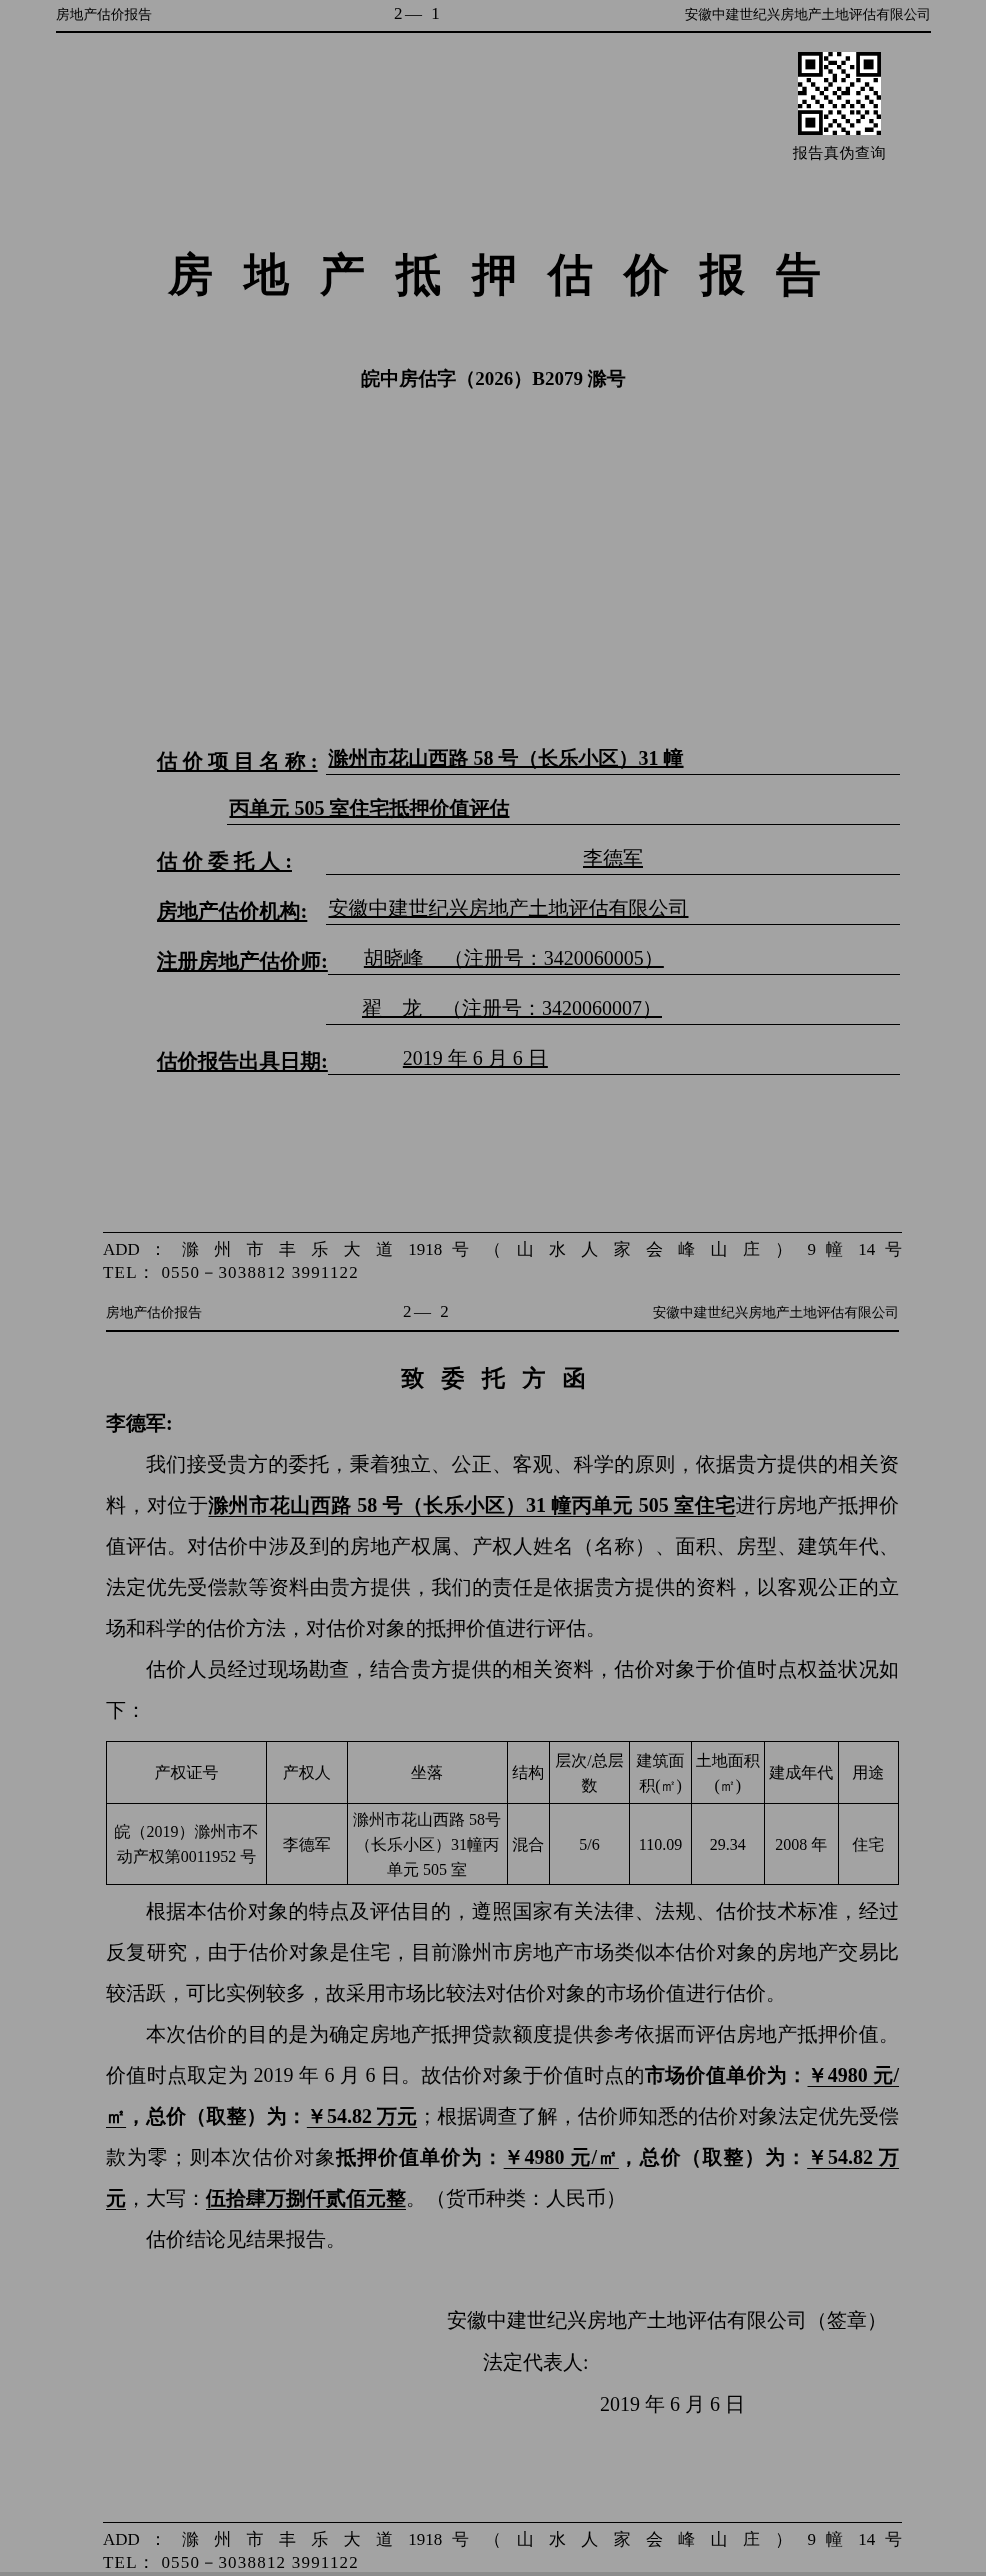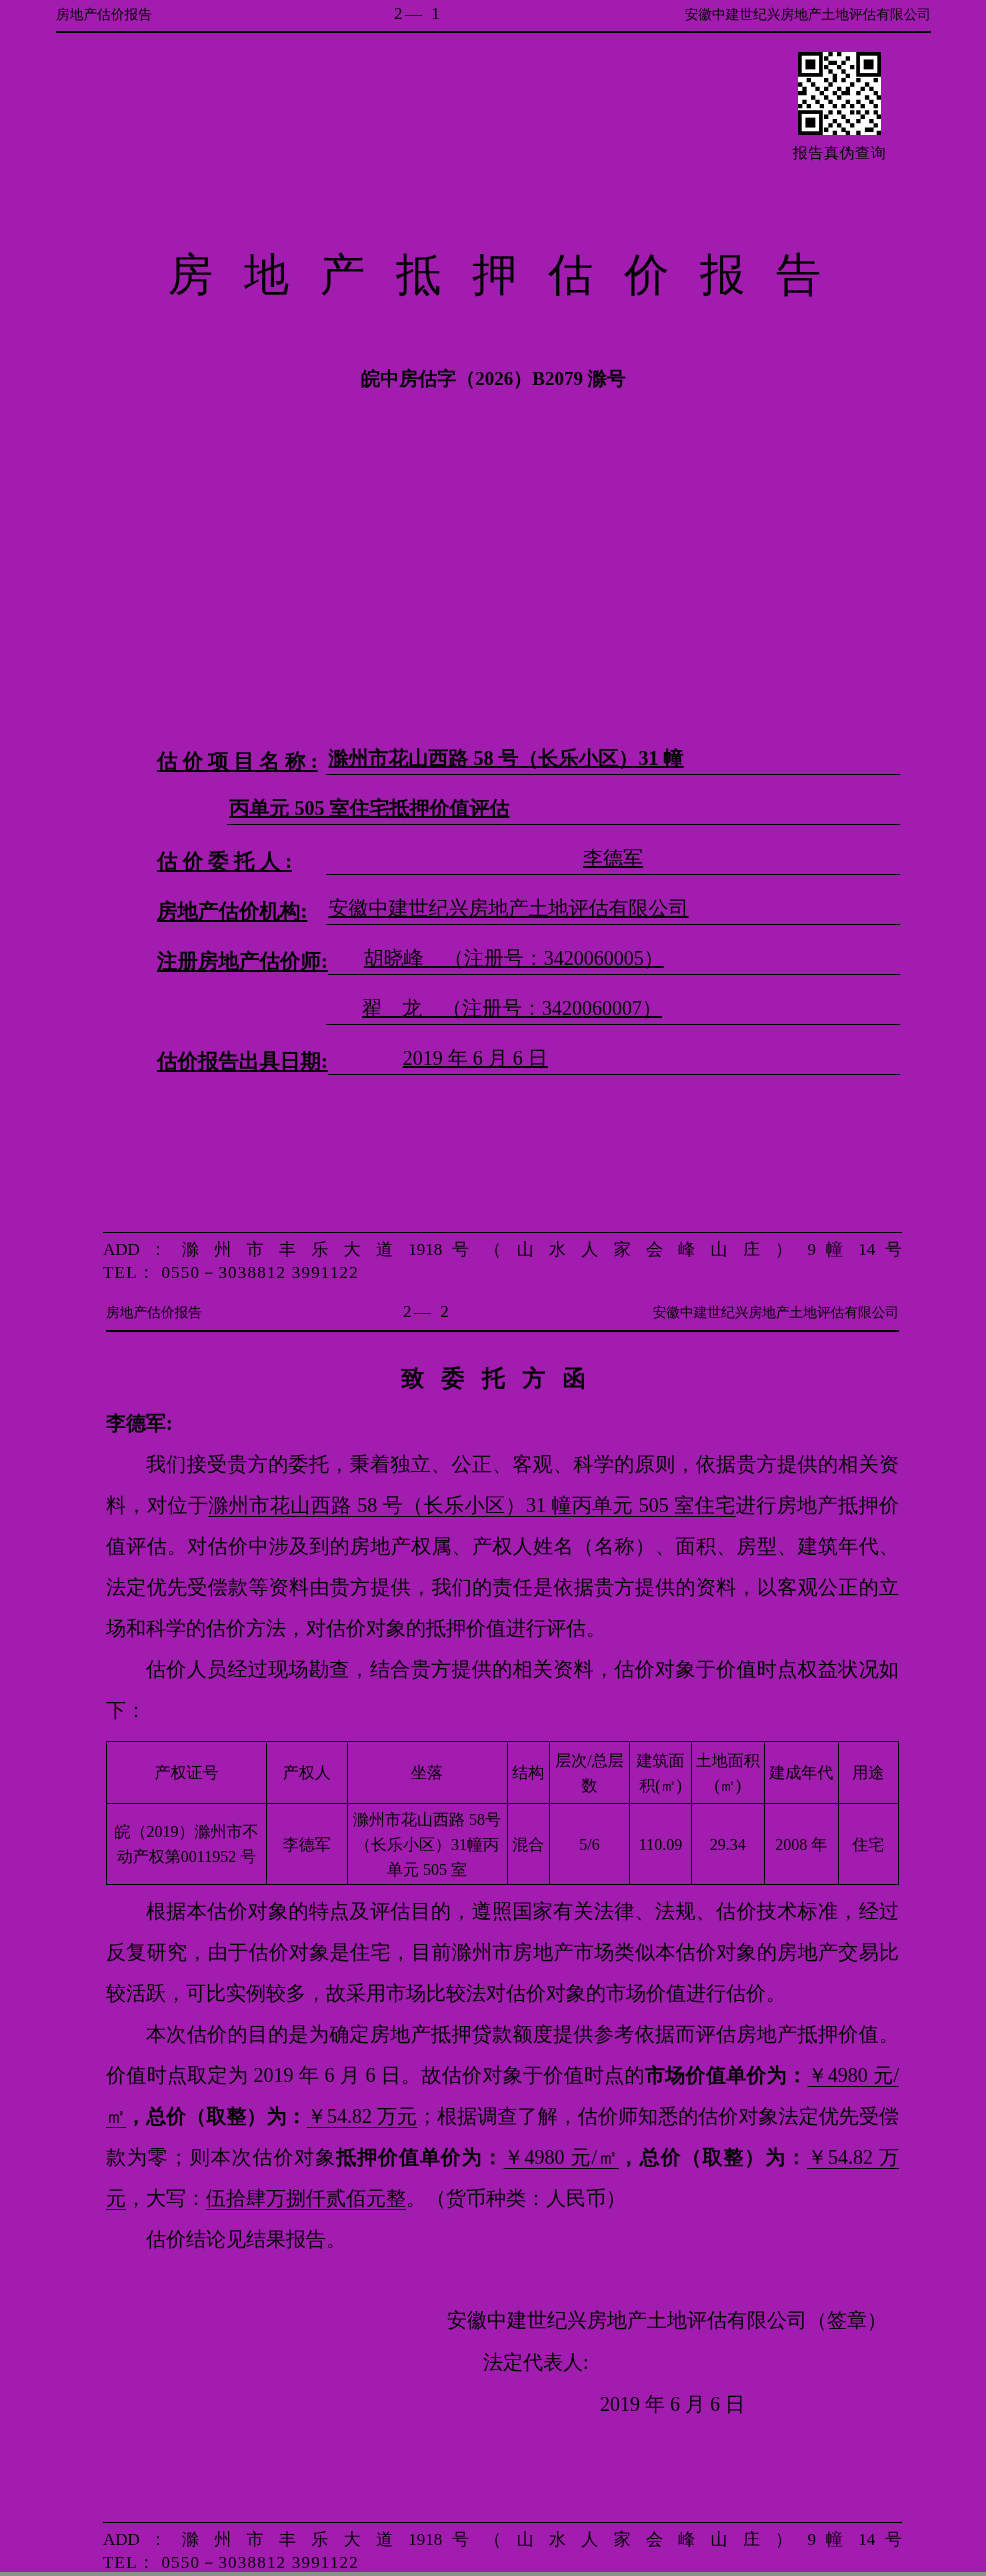--- a/index.html
+++ b/index.html
@@ -1,37 +1,37 @@
 <!DOCTYPE html>
 <html style="font-size:10px"><head>
 <meta charset="utf-8">
 <style>
   * { margin:0; padding:0; box-sizing:border-box; }
   html,body { background:#ffffff; }
   body { width:987px; font-family:"Liberation Serif","DejaVu Serif",serif; color:#000; }
-  .doc { position:relative; width:987px; height:2576px; background:#a21caf; overflow:hidden; }
+  .doc { position:relative; width:987px; height:2576px; background:#a3a3a3; overflow:hidden; }
   .page { position:relative; }
   .page1 { height:1296px; }
   .page2 { height:1276px; }
 
   
   .phead { position:absolute; display:flex; align-items:flex-end; border-bottom:2.5px solid #000; padding-bottom:7.5px; font-size:13.7px; }
   .phead1 { top:3.7px; left:56px; right:56px; }
   .phead2 { top:6.2px; left:106px; right:88px; }
   .phead .h-left { flex:0 0 auto; }
   .phead .h-center { flex:1 1 auto; text-align:center; font-size:17px; letter-spacing:2.5px; }
   .phead .h-right { flex:0 0 auto; }
 
   
   .qr-wrap { position:absolute; top:52px; right:98px; width:99px; text-align:center; }
   .qr-wrap svg { display:block; margin:0 auto; }
   .qr-caption { margin-top:8.7px; font-size:15px; letter-spacing:0.6px; white-space:nowrap; }
 
   
-  .main-title { position:absolute; top:247px; left:0; right:0; text-align:center; font-size:45px; font-weight:400; letter-spacing:31px; padding-left:33px; line-height:1.25; white-space:nowrap; }
+  .main-title { position:absolute; top:247px; left:0; right:0; text-align:center; font-size:45px; font-weight:700; letter-spacing:31px; padding-left:33px; line-height:1.25; white-space:nowrap; }
   .doc-no { position:absolute; top:366px; left:0; right:0; text-align:center; font-size:19px; font-weight:700; }
 
   .fields { position:absolute; top:725px; left:157px; right:87px;text-decoration:underline; }
   .frow { display:flex; align-items:flex-end; height:50px; }
   .flabel { flex:0 0 169px; font-weight:700; font-size:20.5px; white-space:pre; line-height:1.3; }
   .fspacer-sm { flex:0 0 70px; }
   .fspacer-lg { flex:0 0 169px; }
   .fval { flex:1 1 auto; border-bottom:1.9px solid #000; font-size:20px; line-height:1.45; padding:0 2.5px 1.2px 2.5px; white-space:nowrap;margin-top:23px; }
   .fval.bold { font-weight:700; }
   .fval.center { text-align:center; }
@@ -43,21 +43,21 @@
   .pfoot1 { top:1232px; }
   .pfoot2 { top:1226px; }
   .addr { text-align:justify; text-align-last:justify; white-space:normal; }
   .tel { letter-spacing:1.2px; }
 
   
   .letter-title { position:absolute; top:67px; left:0; right:0; text-align:center; font-size:23px; font-weight:700; letter-spacing:17.4px; padding-left:17.4px; }
   .lbody { position:absolute; top:107px; left:106px; right:88px; font-size:20px; line-height:41px; text-align:justify; }
   .lbody p { text-indent:2em; }
   .lbody p.salutation { text-indent:0; font-weight:700; }
-  .bu { font-weight:400; text-decoration:underline; text-decoration-thickness:1.2px; text-underline-offset:4.4px; }
+  .bu { font-weight:700; text-decoration:underline; text-decoration-thickness:1.2px; text-underline-offset:4.4px; }
   .bb { font-weight:700; }
 
   table.ptable { width:100%; border-collapse:collapse; table-layout:fixed; margin:10px 0 6.2px 0; border:1.9px solid #000; }
   .ptable th, .ptable td { border:1.2px solid #000; font-weight:400; font-size:16px; line-height:25px; text-align:center; vertical-align:middle; padding:2.5px 3.7px; }
   .ptable thead tr { height:62px; }
   .ptable tbody tr { height:78px; }
 
   .sig { margin-top:39px; line-height:42px; }
   .sig .sig-company { padding-left:341px; white-space:nowrap; }
   .sig .sig-legal { padding-left:377px; }

